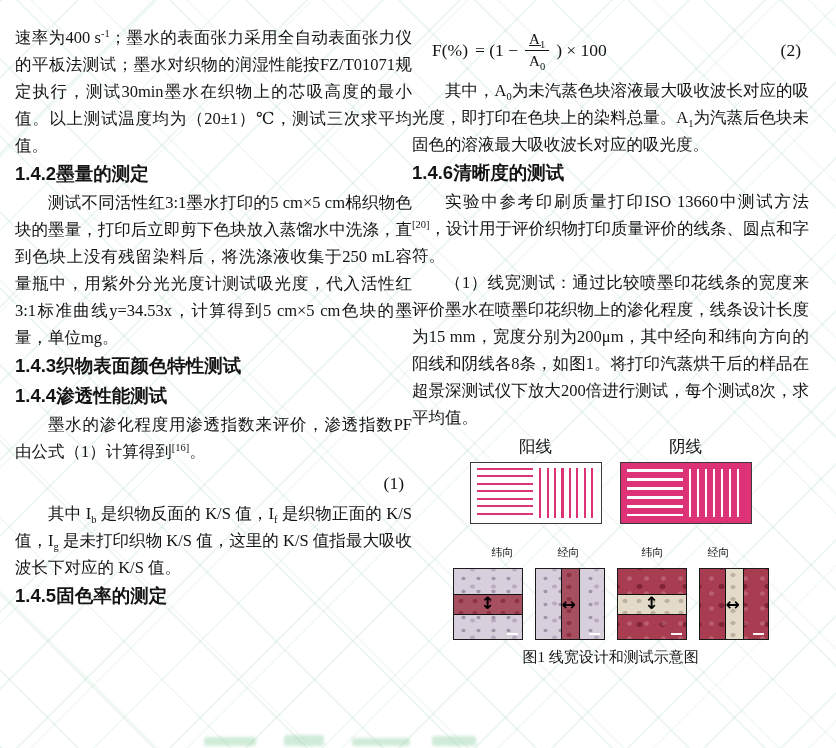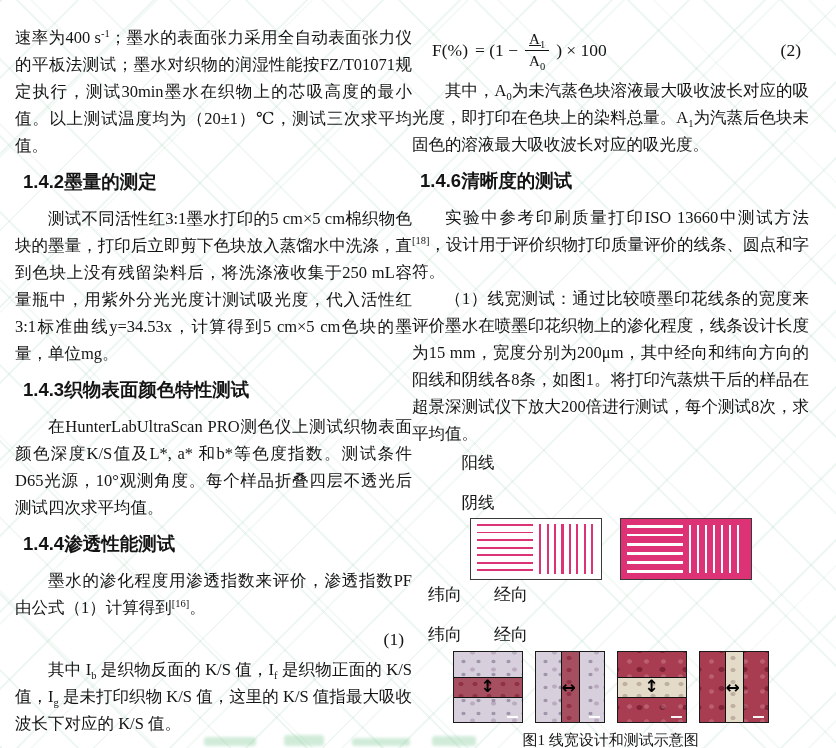--- a/index.html
+++ b/index.html
@@ -24,52 +24,52 @@
     position:relative;z-index:1;
     display:flex;
     padding:24px 12px 0 15px;
     box-sizing:border-box;
   }
   .col{width:397px;font-size:16.5px;line-height:27px;text-align:justify;text-justify:inter-ideograph;}
   .para{margin:0;text-indent:2em;}
   .sec-heading{
     font-family:"Liberation Sans","DejaVu Sans",sans-serif;
     font-weight:700;font-size:18.5px;line-height:30px;
-    margin:8px;text-indent:0;text-align:left;
+    margin:0;text-indent:0;text-align:left;
   }
   sup{font-size:10.5px;line-height:0;}
   sub{font-size:10.5px;line-height:0;}
 
   
   .formula{
     display:flex;align-items:center;
     margin:8px 0 6px 0;font-size:17.5px;line-height:1.2;
   }
   .formula .fx{display:inline-flex;align-items:center;gap:7px;}
   .formula-1 .fx{padding-left:66px;}
   .formula-2 .fx{padding-left:20px;}
   .math-var{font-style:italic;}
   .frac{display:inline-flex;flex-direction:column;align-items:center;font-size:15px;line-height:1.25;}
   .frac .fnum{border-bottom:1.4px solid #141414;padding:0 4px 1px 4px;text-decoration:underline;}
   .frac .fden{padding-top:1px;}
   .ftag{margin-left:auto;padding-right:8px;font-style:normal;}
 
   
   .figure1{margin:5px 0 2px 0;}
-  .fig-top{display:flex;gap:18px;justify-content:center;margin-bottom:4px;font-size:16.5px;line-height:22px;flex-direction:column;}
+  .fig-top{display:flex;gap:18px;justify-content:center;margin-bottom:4px;font-size:16.5px;line-height:22px;}
   .fig-top span{width:132px;text-align:center;}
   .fig-boxes{display:flex;gap:18px;justify-content:center;}
   .linebox{width:132px;height:62px;border:1.6px solid #3a3a3a;box-sizing:border-box;display:flex;}
   .linebox.pos{background:#ffffff;}
   .linebox.neg{background:#dd3376;}
   .pos .h-half{flex:1;margin:5px 3px 5px 6px;background:repeating-linear-gradient(to bottom,#dd3376 0 2px,transparent 2px 7.5px);}
   .pos .v-half{flex:1;margin:5px 6px 5px 3px;background:repeating-linear-gradient(to right,#dd3376 0 2px,transparent 2px 7.5px);}
   .neg .h-half{flex:1;margin:6px 3px 6px 6px;background:repeating-linear-gradient(to bottom,#ffffff 0 2.5px,transparent 2.5px 9px);}
   .neg .v-half{flex:1;margin:6px 6px 6px 3px;background:repeating-linear-gradient(to right,#ffffff 0 2.5px,transparent 2.5px 8px);}
-  .fig-dirs{display:flex;gap:18px;justify-content:center;margin:4px 0 5px 0;font-size:17px;line-height:22px;flex-direction:column;}
+  .fig-dirs{display:flex;gap:18px;justify-content:center;margin:17px 0 5px 0;font-size:11px;line-height:22px;}
   .dir-group{width:132px;display:flex;}
   .dir-group span{flex:1;text-align:center;}
   .fig-photos{display:flex;gap:12px;justify-content:center;}
   .photo{width:70px;height:72px;border:1px solid #1a1a1a;position:relative;box-sizing:border-box;overflow:hidden;}
   .photo.light{
     background-color:#d8cfdd;
     background-image:
       radial-gradient(rgba(90,80,110,0.45) 1.5px, transparent 2.5px),
       radial-gradient(rgba(120,90,120,0.30) 2px, transparent 3px);
     background-size:15px 13px,21px 17px;background-position:2px 3px,8px 9px;
@@ -116,21 +116,20 @@
 
   <div class="col">
     <p class="para" style="text-indent:0;"><span>速率为400 s</span><sup>-1</sup><span>；墨水的表面张力采用全自动表面张力仪的平板法测试；墨水对织物的润湿性能按FZ/T01071规定执行，测试30min墨水在织物上的芯吸高度的最小值。以上测试温度均为（20±1）℃，测试三次求平均值。</span></p>
 
     <div class="sec-heading">1.4.2墨量的测定</div>
 
     <p class="para">测试不同活性红3:1墨水打印的5 cm×5 cm棉织物色块的墨量，打印后立即剪下色块放入蒸馏水中洗涤，直到色块上没有残留染料后，将洗涤液收集于250 mL容量瓶中，用紫外分光光度计测试吸光度，代入活性红3:1标准曲线y=34.53x，计算得到5 cm×5 cm色块的墨量，单位mg。</p>
 
     <div class="sec-heading">1.4.3织物表面颜色特性测试</div>
 
-    <p class="para">在HunterLabUltraScan PRO测色仪上测试织物表面颜色深度K/S值及L*, a* 和b*等色度指数。测试条件D65光源，10°观测角度。每个样品折叠四层不透光后测试四次求平均值。</p>
 
     <div class="sec-heading">1.4.4渗透性能测试</div>
 
     <p class="para"><span>墨水的渗化程度用渗透指数来评价，渗透指数PF由公式（1）计算得到</span><sup>[16]</sup><span>。</span></p>
 
     <div class="formula formula-1">
       <span class="ftag">(1)</span>
     </div>
 
     <p class="para"><span>其中 I</span><sub>b</sub><span> 是织物反面的 K/S 值，I</span><sub>f</sub><span> 是织物正面的 K/S 值，I</span><sub>g</sub><span> 是未打印织物 K/S 值，这里的 K/S 值指最大吸收波长下对应的 K/S 值。</span></p>
@@ -150,21 +149,21 @@
         </span>
         <span>) × 100</span>
       </span>
       <span class="ftag">(2)</span>
     </div>
 
     <p class="para"><span>其中，A</span><sub>0</sub><span>为未汽蒸色块溶液最大吸收波长对应的吸光度，即打印在色块上的染料总量。A</span><sub>1</sub><span>为汽蒸后色块未固色的溶液最大吸收波长对应的吸光度。</span></p>
 
     <div class="sec-heading">1.4.6清晰度的测试</div>
 
-    <p class="para"><span>实验中参考印刷质量打印ISO 13660中测试方法</span><sup>[18]</sup><span>，设计用于评价织物打印质量评价的线条、圆点和字符。</span></p>
+    <p class="para"><span>实验中参考印刷质量打印ISO 13660中测试方法</span><sup>[20]</sup><span>，设计用于评价织物打印质量评价的线条、圆点和字符。</span></p>
 
     <p class="para">（1）线宽测试：通过比较喷墨印花线条的宽度来评价墨水在喷墨印花织物上的渗化程度，线条设计长度为15 mm，宽度分别为200μm，其中经向和纬向方向的阳线和阴线各8条，如图1。将打印汽蒸烘干后的样品在超景深测试仪下放大200倍进行测试，每个测试8次，求平均值。</p>
 
     <div class="figure1">
       <div class="fig-top">
         <span>阳线</span>
         <span>阴线</span>
       </div>
       <div class="fig-boxes">
         <div class="linebox pos">

